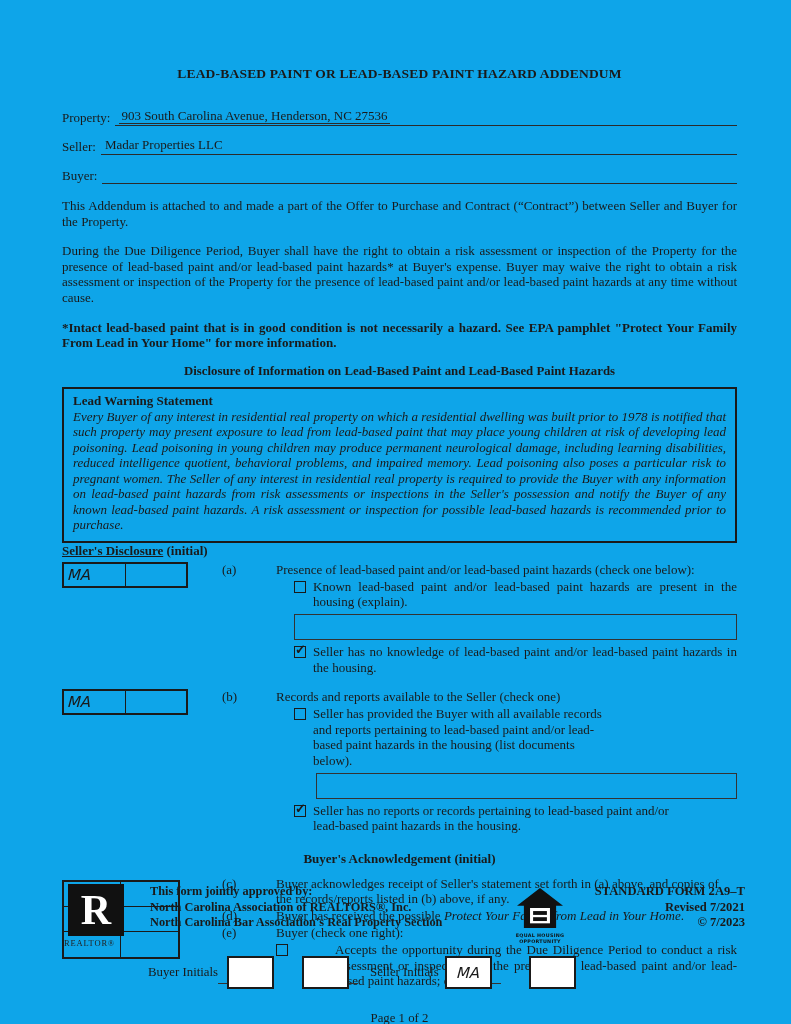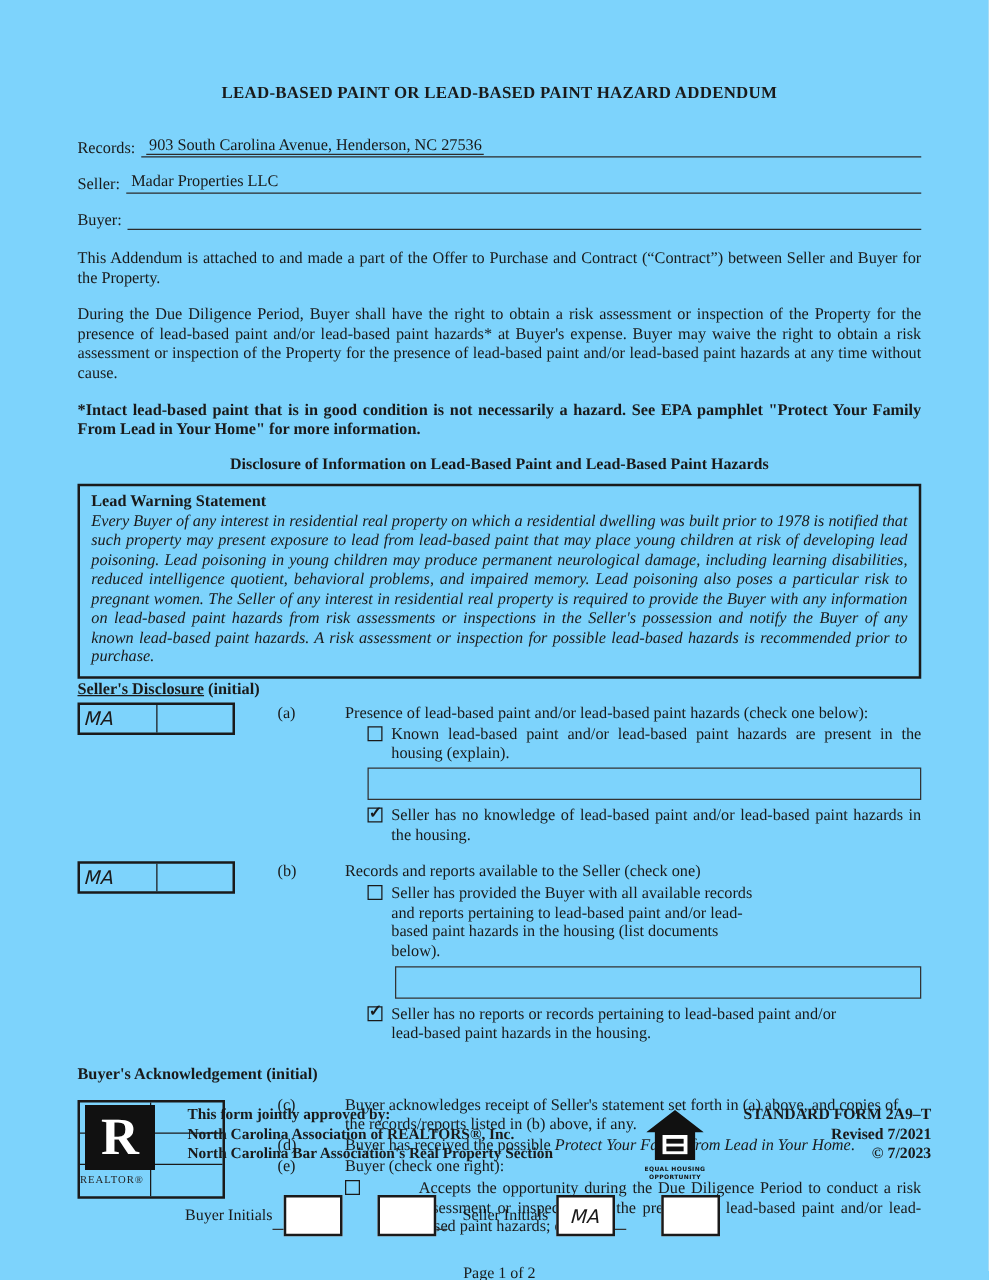--- a/index.html
+++ b/index.html
@@ -2,21 +2,21 @@
 <html><head>
 <meta charset="utf-8">
 <style>
   * { margin: 0; padding: 0; box-sizing: border-box; }
   html, body { background: #e8e8e8; }
   .page {
     position: relative;
     width: 791px;
     height: 1024px;
     margin: 0 auto;
-    background: #7dd3fc;
+    background: #0ea5e9;
     font-family: "Liberation Serif", serif;
     color: #1a1a1a;
     overflow: hidden;
   }
   .content {
     padding: 66px 54px 0 62px;
   }
   .doc-title {
     text-align: center;
     font-weight: bold;
@@ -126,21 +126,21 @@
 </style>
 </head>
 <body>
 
 <div class="page">
   <div class="content">
 
     <div class="doc-title">LEAD-BASED PAINT OR LEAD-BASED PAINT HAZARD ADDENDUM</div>
 
     <div class="field-row" style="margin-top:22px;">
-      <span class="field-label">Records:</span>
+      <span class="field-label">Property:</span>
       <span class="field-line"><span class="val-underlined">903 South Carolina Avenue, Henderson, NC 27536</span></span>
     </div>
     <div class="field-row" style="margin-top:7px;">
       <span class="field-label">Seller:</span>
       <span class="field-line"><span>Madar Properties LLC</span></span>
     </div>
     <div class="field-row" style="margin-top:7px;justify-content:center;">
       <span class="field-label">Buyer:</span>
       <span class="field-line"><span></span></span>
     </div>
@@ -199,21 +199,21 @@
         <div class="explain-box" style="margin-left:40px;"></div>
         <div class="option-row" style="padding-right:60px;">
           <span class="cb">
               <span class="cb-mark">✓</span>
             </span>
           <span class="option-text" style="text-align:left;">Seller has no reports or records pertaining to lead-based paint and/or lead-based paint hazards in the housing.</span>
         </div>
       </div>
     </div>
 
-    <div class="sub-heading" style="margin-top:17px;">Buyer's Acknowledgement (initial)</div>
+    <div class="sub-heading" style="margin-top:17px;text-align:center;">Buyer's Acknowledgement (initial)</div>
 
     <div class="ack-wrap">
       <div class="init-col">
         <div class="ack-grid">
           <div class="ack-cell"></div>
           <div class="ack-cell"></div>
           <div class="ack-cell"></div>
           <div class="ack-cell"></div>
           <div class="ack-cell"></div>
           <div class="ack-cell"></div>

